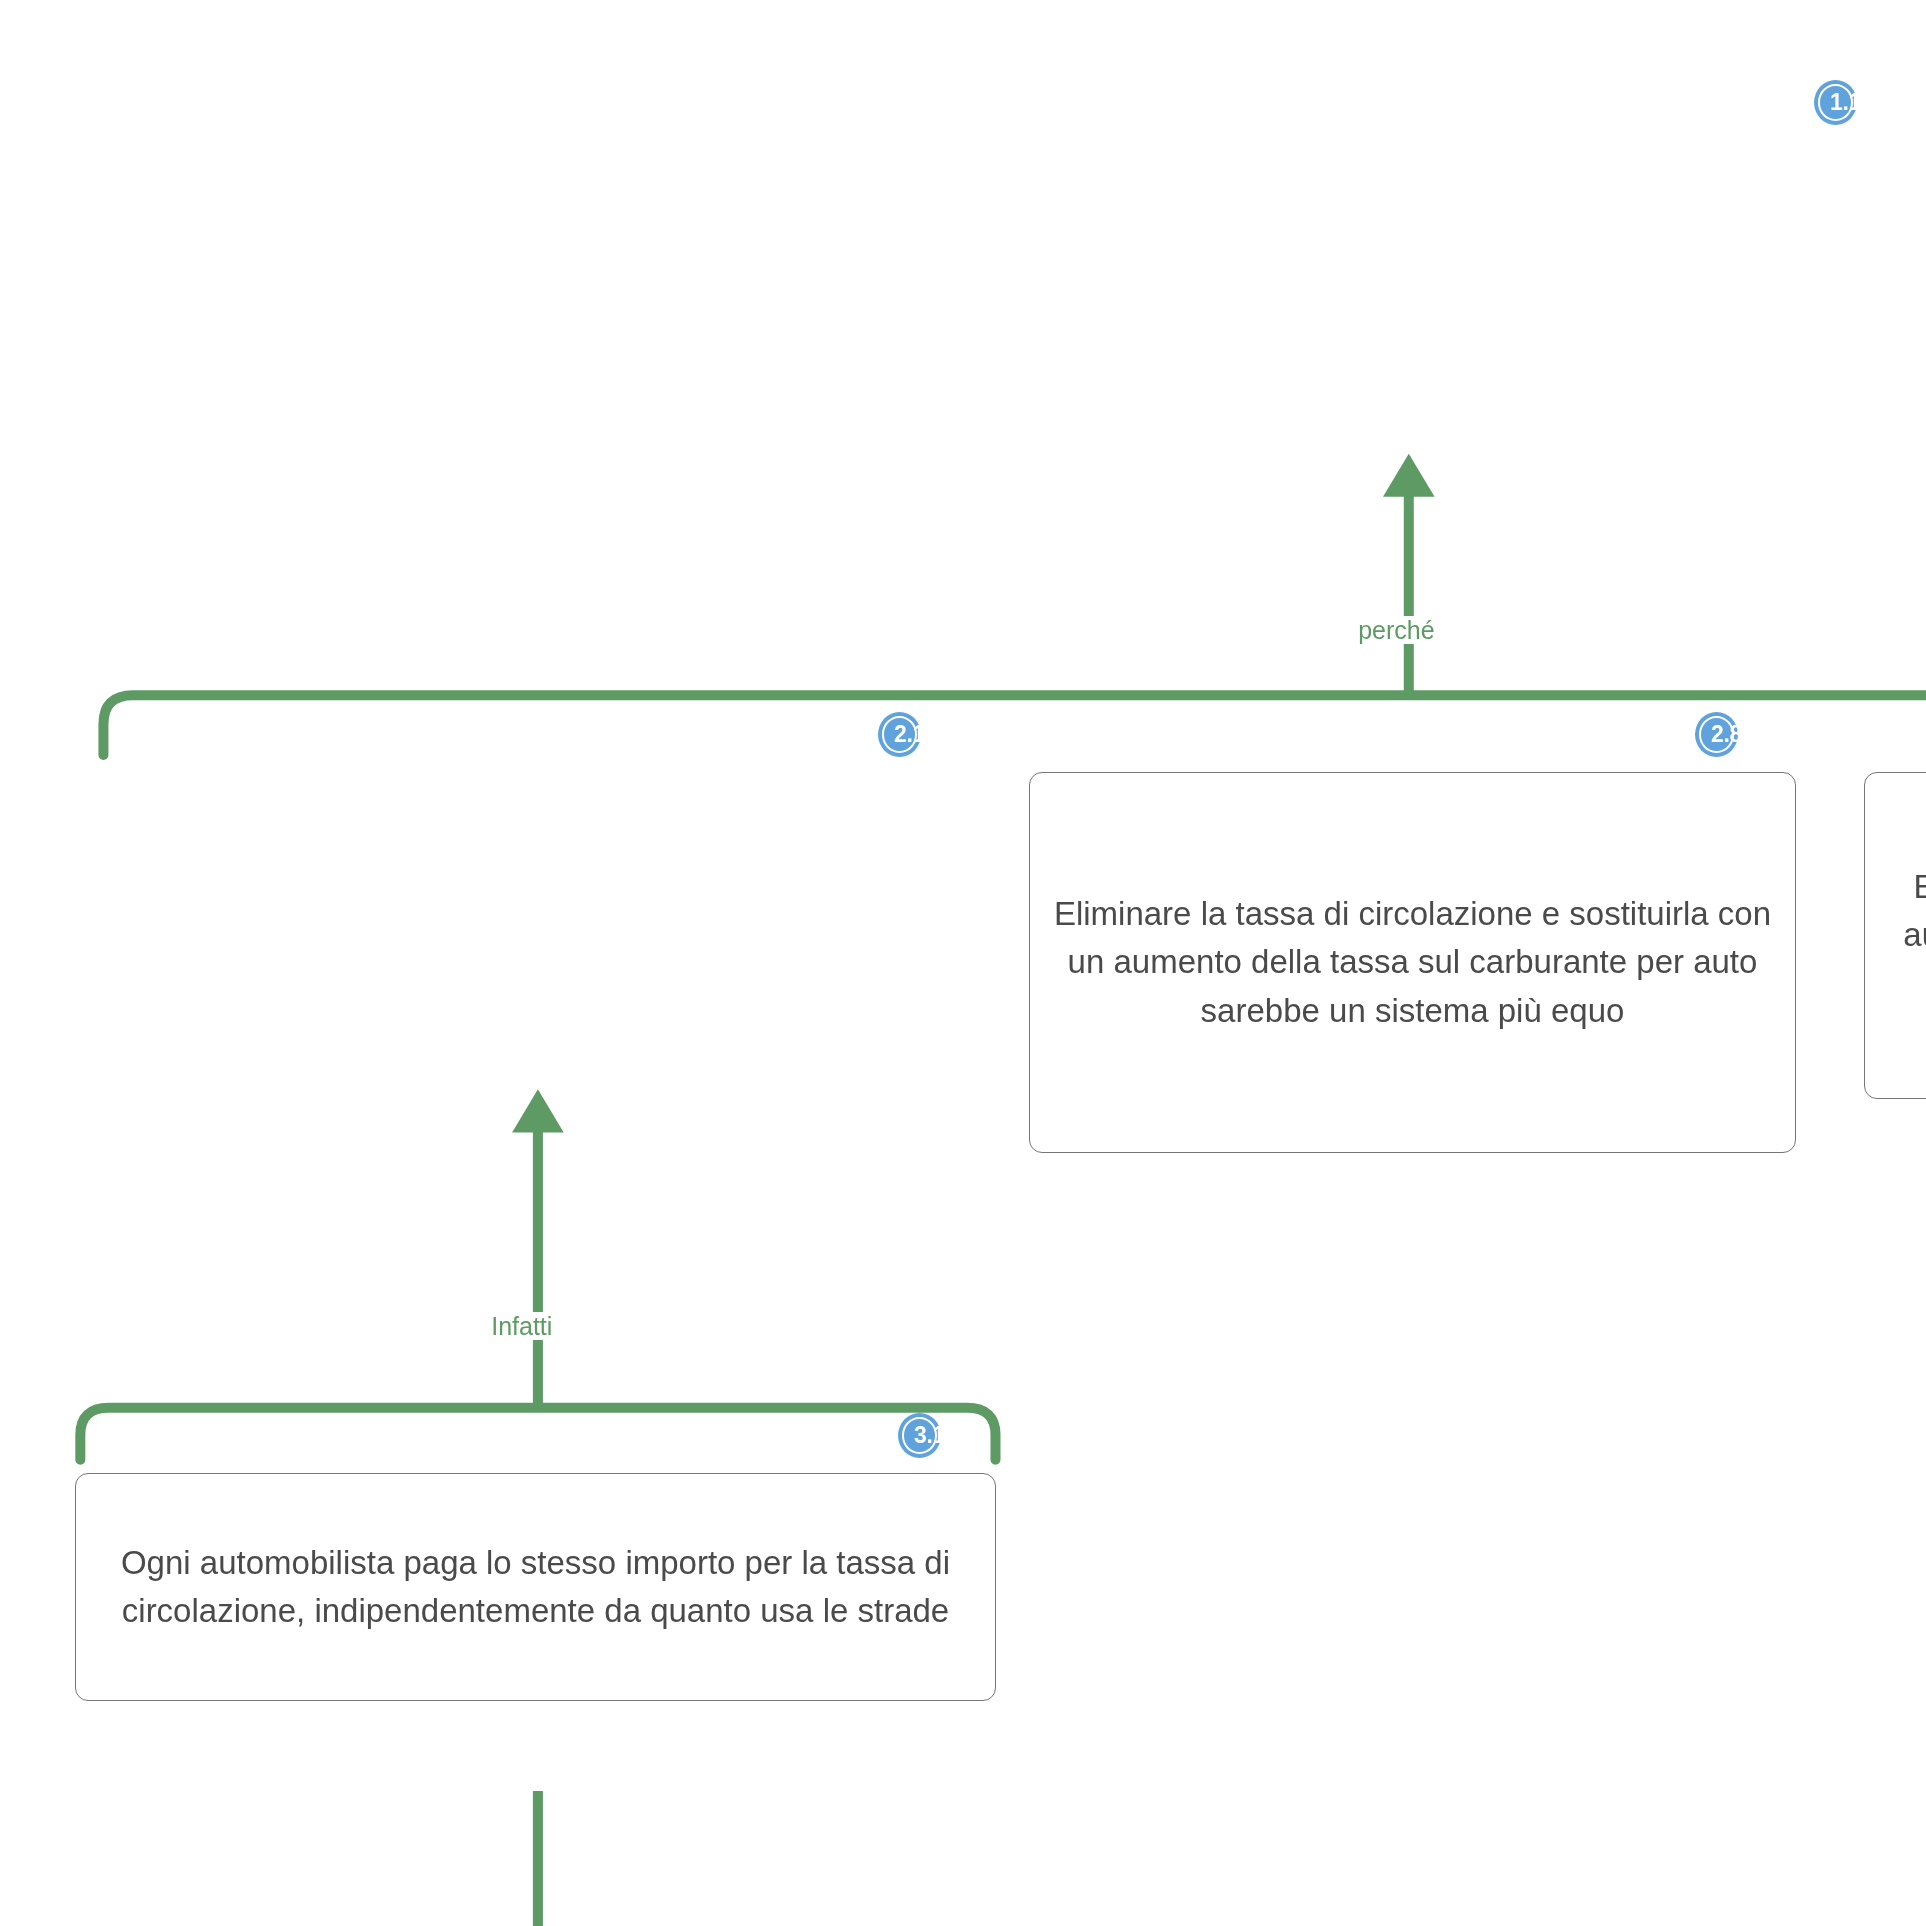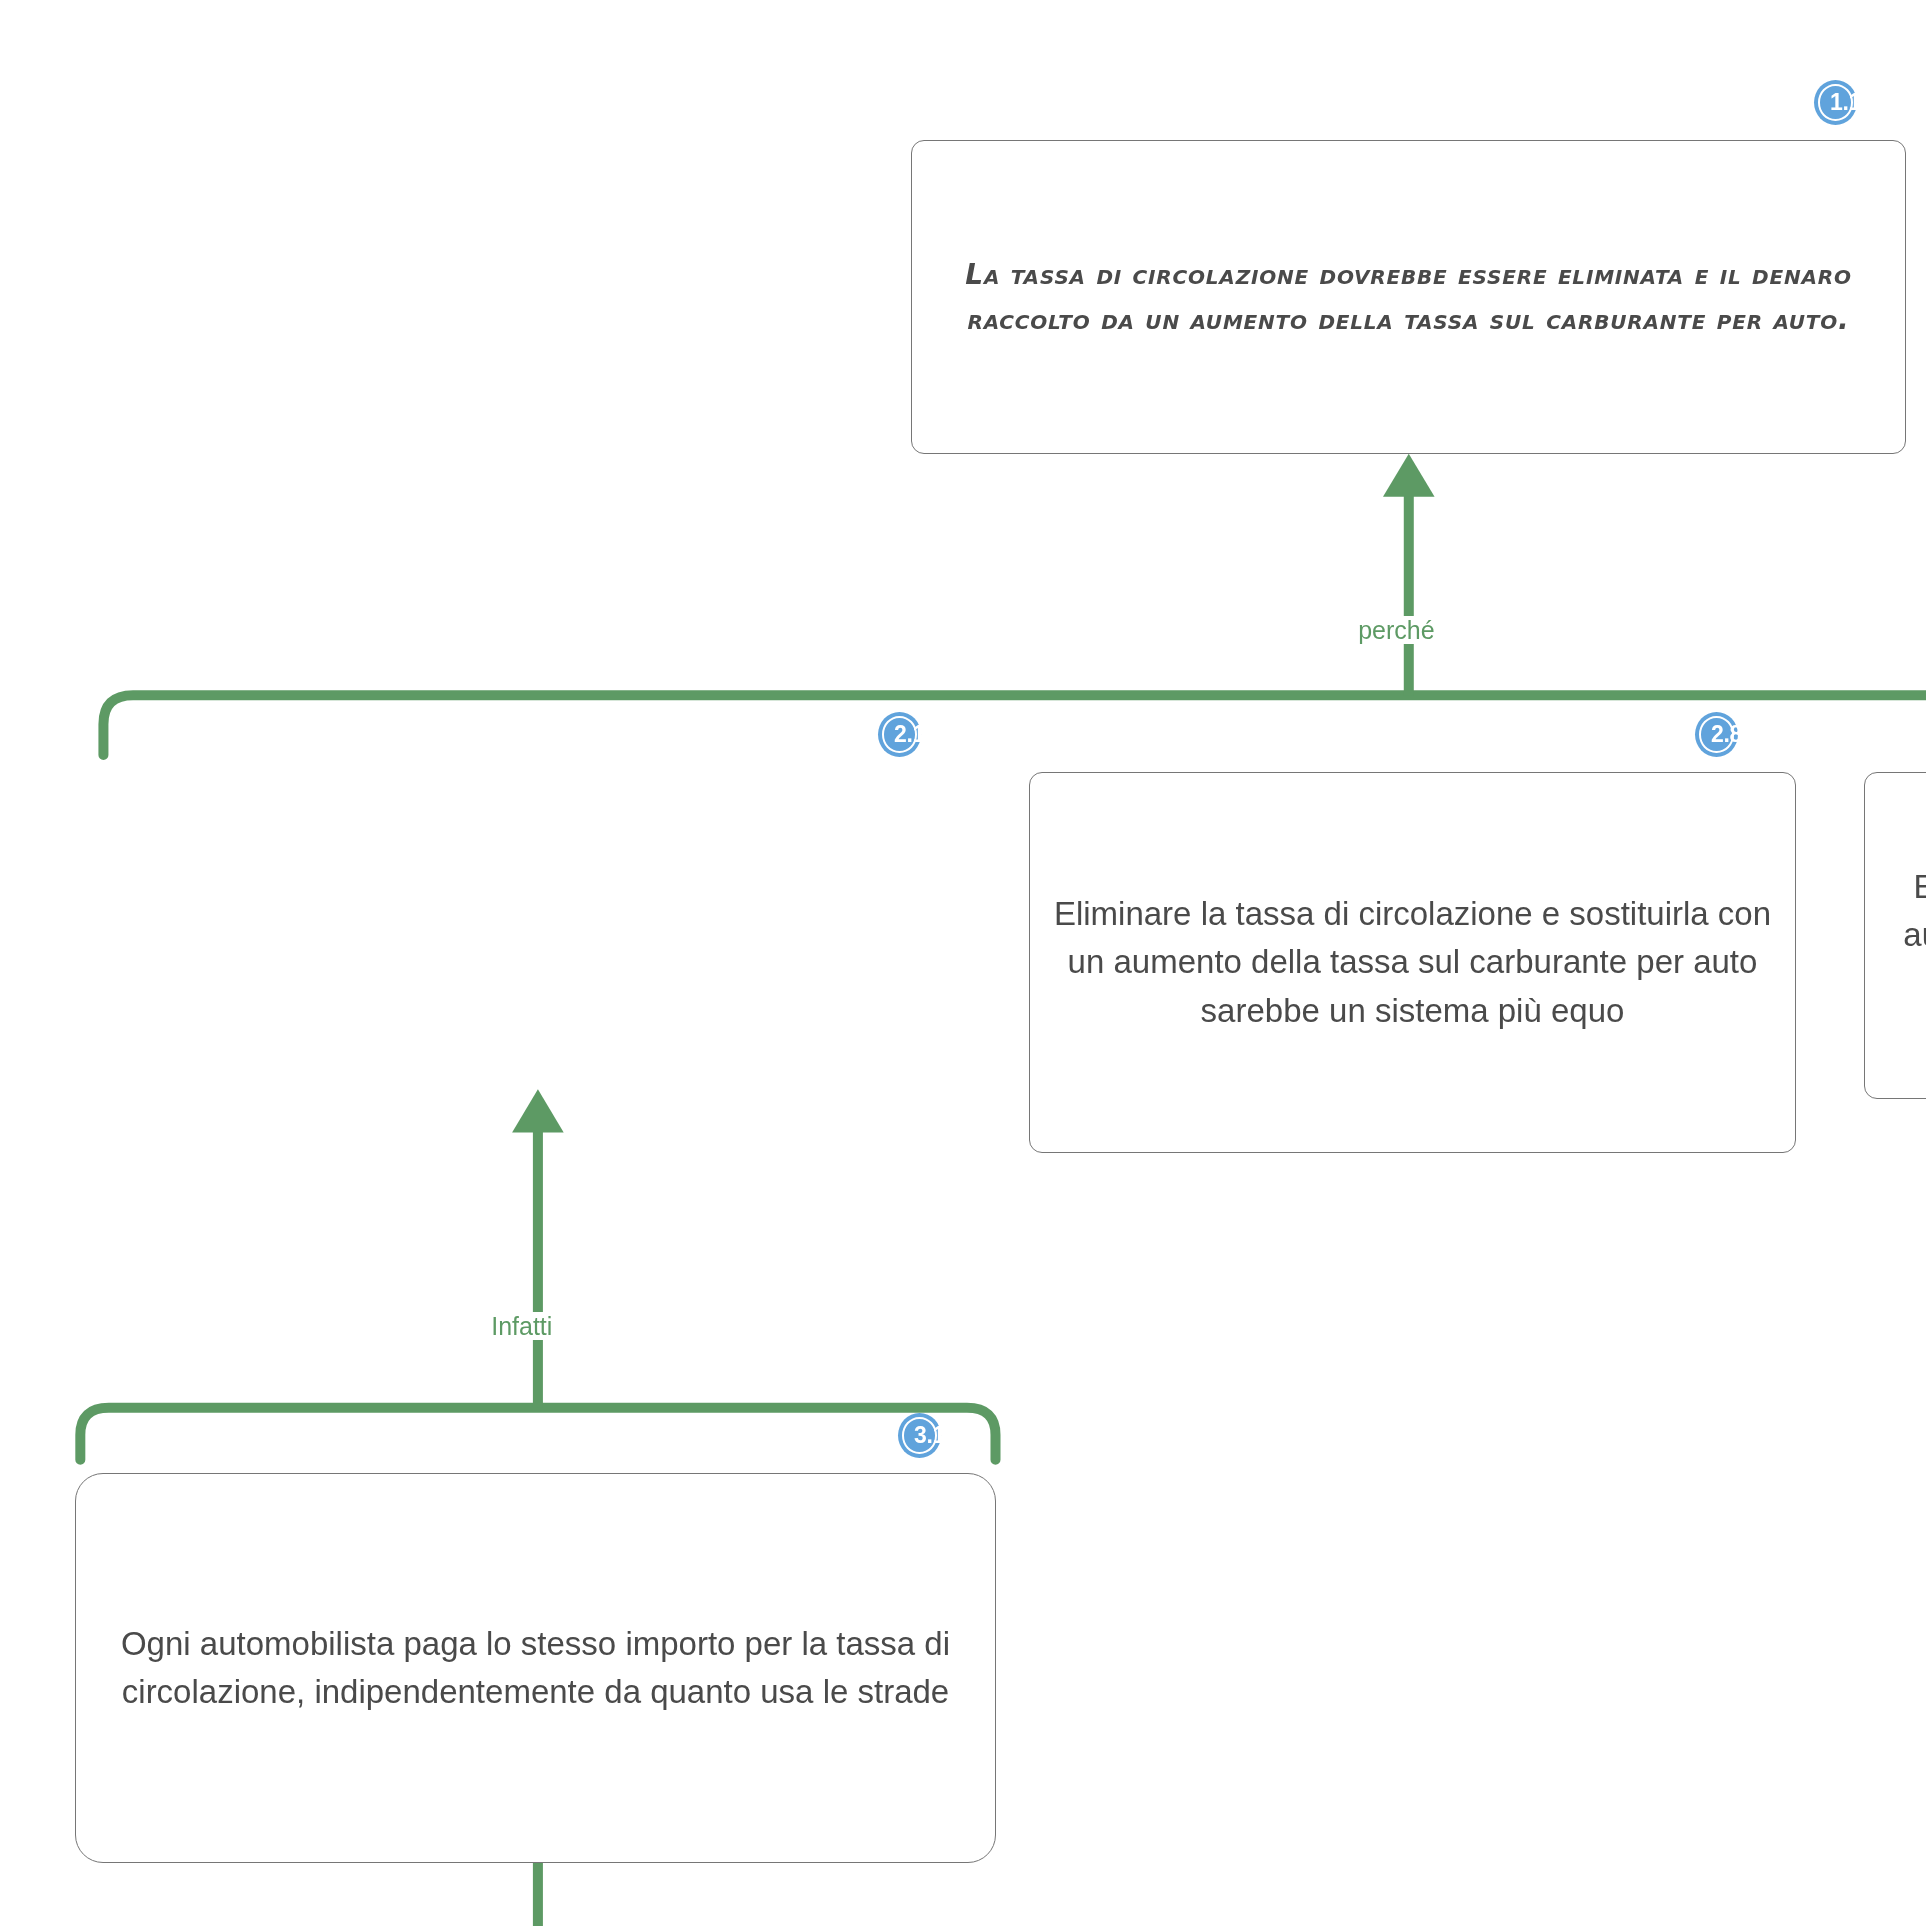--- a/index.html
+++ b/index.html
@@ -131,43 +131,40 @@
 
     <path d="M 472 5400 L 472 5338 Q 472 5268 546 5268 L 2212 5268 Q 2286 5268 2286 5338 L 2286 5400" fill="none" stroke="#5d9a64" stroke-width="26" stroke-linecap="round" stroke-linejoin="round"></path>
 
     <path d="M 1396 5268 L 1396 4650" fill="none" stroke="#5d9a64" stroke-width="26"></path>
   </svg>
 
   <div class="edge-label" style="left:1352px; top:616px;">perché</div>
 
   <div class="edge-label" style="left:485px; top:1312px;">Infatti</div>
 
-  <div class="node root" style="left:911px; top:140px; width:995px; height:314px;">
-    <span class="node-text">La tassa di circolazione dovrebbe essere eliminata e il denaro raccolto da un aumento della tassa sul carburante per auto.</span>
-  </div>
   <div class="badge" style="left:1814px; top:80px;">
     <span class="badge-label">1.1</span>
   </div>
 
   <div class="badge" style="left:878px; top:712px;">
     <span class="badge-label">2.1</span>
   </div>
 
   <div class="node" style="left:1029px; top:772px; width:767px; height:381px;">
     <span class="node-text">Eliminare la tassa di circolazione e sostituirla con un aumento della tassa sul carburante per auto sarebbe un sistema più equo</span>
   </div>
   <div class="badge" style="left:1695px; top:712px;">
     <span class="badge-label">2.8</span>
   </div>
 
   <div class="node" style="left:1864px; top:772px; width:862px; height:327px;">
     <span class="node-text">Eliminare la tassa di circolazione e sostituirla con un aumento della tassa sul carburante per auto potrebbe anche portare più entrate</span>
   </div>
 
-  <div class="node" style="left:75px; top:1473px; width:921px; height:390px;border-radius:28px;">
+  <div class="node" style="left:75px; top:1473px; width:921px; height:228px;">
     <span class="node-text">Ogni automobilista paga lo stesso importo per la tassa di circolazione, indipendentemente da quanto usa le strade</span>
   </div>
   <div class="badge" style="left:898px; top:1413px;">
     <span class="badge-label">3.1</span>
   </div>
 
 </div>
 
 
 </body></html>

